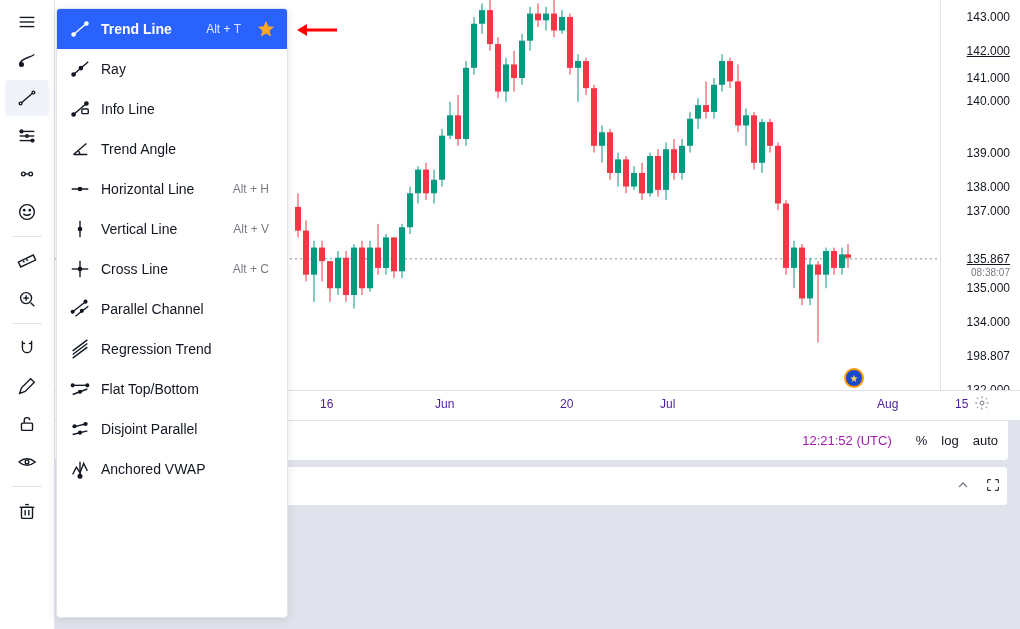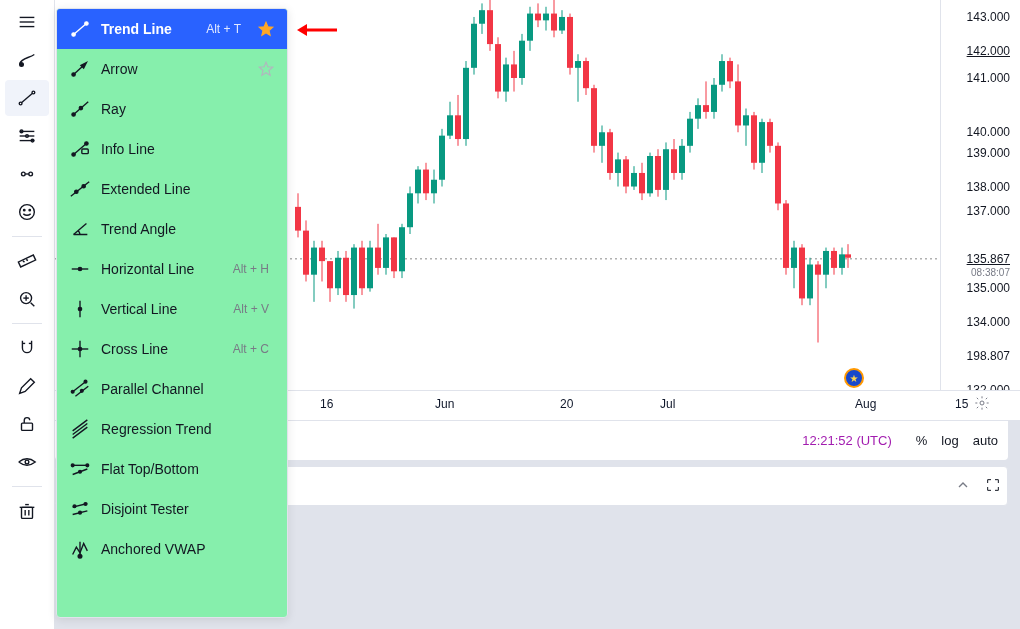--- a/index.html
+++ b/index.html
@@ -8,21 +8,21 @@
 .app { position: relative; width: 100%; height: 100%; }
 
 
 .sidebar { position: absolute; left: 0; top: 0; width: 55px; height: 100%; background: #fff; border-right: 1px solid #e0e3eb; display: flex; flex-direction: column; align-items: center; padding-top: 4px; gap: 2px; }
 .sidebar .tb { width: 44px; height: 36px; display: flex; align-items: center; justify-content: center; border-radius: 4px; color: #131722; }
 .sidebar .tb.active { background: #f0f3fa; }
 .sidebar .tb svg { width: 22px; height: 22px; }
 .sidebar .divider-v { width: 30px; height: 1px; background: #e0e3eb; margin: 4px 0; }
 
 
-.menu { position: absolute; left: 56px; top: 8px; width: 232px; background: #86efac; border: 1px solid #e0e3eb; border-radius: 4px; box-shadow: 0 2px 10px rgba(0,0,0,0.1); z-index: 20; display: flex; flex-direction: column; padding: 0; height: 610px; overflow: hidden; }
+.menu { position: absolute; left: 56px; top: 8px; width: 232px; background: #ffffff; border: 1px solid #e0e3eb; border-radius: 4px; box-shadow: 0 2px 10px rgba(0,0,0,0.1); z-index: 20; display: flex; flex-direction: column; padding: 0; height: 610px; overflow: hidden; }
 .menu-item { display: flex; align-items: center; height: 40px; padding: 0 12px; gap: 10px; cursor: pointer; }
 .menu-item.selected { background: #2962ff; color: #fff; }
 .menu-item .icon { width: 22px; height: 22px; display: flex; align-items: center; justify-content: center; flex-shrink: 0; }
 .menu-item .label { flex: 1; font-size: 14px; }
 .menu-item.selected .label { font-weight: 600; }
 .menu-item .shortcut { font-size: 12px; color: #787b86; margin-right: 6px; }
 .menu-item.selected .shortcut { color: #e0e8ff; }
 .menu-item .star { width: 18px; height: 18px; color: #b2b5be; flex-shrink: 0; }
 .menu-item.selected .star { color: #ffa726; }
 .menu-item.selected .star svg path { fill: #ffa726; stroke: #ffa726; }
@@ -31,21 +31,21 @@
 .chart-area { position: absolute; left: 55px; top: 0; right: 0; height: 420px; background: #fff; }
 .chart-svg { position: absolute; left: 0; top: 0; width: 100%; height: 100%; }
 
 
 .price-axis { position: absolute; right: 0; top: 0; width: 80px; height: 420px; background: #fff; border-left: 1px solid #e0e3eb; }
 .price-axis .tick { position: absolute; right: 10px; font-size: 12px; color: #131722; transform: translateY(-50%); }
 .price-axis .countdown { position: absolute; right: 10px; font-size: 10px; color: #787b86; }
 
 
 .time-axis { position: absolute; left: 55px; right: 0; top: 390px; height: 30px; background: #fff; border-top: 1px solid #e0e3eb; }
-.time-axis .tick { position: absolute; top: 6px; font-size: 12px; color: #0f172a; }
+.time-axis .tick { position: absolute; top: 6px; font-size: 12px; color: #4c1d95; }
 .time-axis .gear { position: absolute; right: 30px; top: 4px; color: #787b86; }
 
 
 .footer1 { position: absolute; left: 55px; right: 12px; top: 420px; height: 40px; background: #fff; border-top: 1px solid #e0e3eb; display: flex; align-items: center; padding: 0 10px; gap: 14px; border-bottom-left-radius: 4px; border-bottom-right-radius: 4px; }
 .footer1 .rng { font-size: 13px; color: #131722; }
 .footer1 .spacer { flex: 1; }
 .footer1 .cal { color: #787b86; }
 .footer1 .utc { font-size: 13px; color: #a21caf; margin-right: 10px; }
 
 
@@ -174,60 +174,37 @@
         </span>
         <span class="label">Trend Line</span>
         <span class="shortcut">Alt + T</span>
         <span class="star"><svg viewBox="0 0 24 24" stroke="currentColor" stroke-width="1.5" fill="currentColor">
             <path d="M12 3 L14.5 9 L21 9.5 L16 14 L17.5 20.5 L12 17 L6.5 20.5 L8 14 L3 9.5 L9.5 9 Z"></path>
           </svg></span>
       </div>
       <div class="menu-item">
         <span class="icon">
           <svg viewBox="0 0 24 24" fill="none" stroke="currentColor" stroke-width="1.5">
-            <line x1="5" y1="18" x2="17" y2="7"></line>
-            <polygon points="19,5 13,8 16,11" fill="currentColor"></polygon>
-            <circle cx="5" cy="18" r="1.8" fill="currentColor"></circle>
-          </svg>
-        </span>
-        <span class="label">Arrow</span>
-        <span class="star"><svg viewBox="0 0 24 24" stroke="currentColor" stroke-width="1.5" fill="none">
-            <path d="M12 3 L14.5 9 L21 9.5 L16 14 L17.5 20.5 L12 17 L6.5 20.5 L8 14 L3 9.5 L9.5 9 Z"></path>
-          </svg></span>
-      </div>
-      <div class="menu-item">
-        <span class="icon">
-          <svg viewBox="0 0 24 24" fill="none" stroke="currentColor" stroke-width="1.5">
             <line x1="5" y1="18" x2="21" y2="4"></line>
             <circle cx="5" cy="18" r="1.8" fill="currentColor"></circle>
             <circle cx="13" cy="11" r="1.8" fill="currentColor"></circle>
           </svg>
         </span>
         <span class="label">Ray</span>
       </div>
       <div class="menu-item">
         <span class="icon">
           <svg viewBox="0 0 24 24" fill="none" stroke="currentColor" stroke-width="1.5">
             <line x1="5" y1="18" x2="19" y2="6"></line>
             <circle cx="5" cy="18" r="1.8" fill="currentColor"></circle>
             <circle cx="19" cy="6" r="1.8" fill="currentColor"></circle>
             <rect x="14" y="12" width="7" height="5" rx="1"></rect>
           </svg>
         </span>
         <span class="label">Info Line</span>
-      </div>
-      <div class="menu-item">
-        <span class="icon">
-          <svg viewBox="0 0 24 24" fill="none" stroke="currentColor" stroke-width="1.5">
-            <line x1="2" y1="20" x2="22" y2="4"></line>
-            <circle cx="8" cy="15" r="1.8" fill="currentColor"></circle>
-            <circle cx="16" cy="9" r="1.8" fill="currentColor"></circle>
-          </svg>
-        </span>
-        <span class="label">Extended Line</span>
       </div>
       <div class="menu-item">
         <span class="icon">
           <svg viewBox="0 0 24 24" fill="none" stroke="currentColor" stroke-width="1.5">
             <line x1="5" y1="18" x2="19" y2="6"></line>
             <line x1="5" y1="18" x2="20" y2="18"></line>
             <path d="M12 18 A7 7 0 0 0 10 14"></path>
           </svg>
         </span>
         <span class="label">Trend Angle</span>
@@ -298,21 +275,21 @@
       <div class="menu-item">
         <span class="icon">
           <svg viewBox="0 0 24 24" fill="none" stroke="currentColor" stroke-width="1.5">
             <line x1="4" y1="10" x2="20" y2="6"></line>
             <line x1="4" y1="18" x2="20" y2="14"></line>
             <circle cx="6" cy="9" r="1.5" fill="currentColor"></circle>
             <circle cx="18" cy="6.5" r="1.5" fill="currentColor"></circle>
             <circle cx="12" cy="16" r="1.5" fill="currentColor"></circle>
           </svg>
         </span>
-        <span class="label">Disjoint Tester</span>
+        <span class="label">Disjoint Parallel</span>
       </div>
       <div class="menu-item">
         <span class="icon">
           <svg viewBox="0 0 24 24" fill="none" stroke="currentColor" stroke-width="1.5">
             <path d="M4 18 L8 10 L12 16 L16 6 L20 14"></path>
             <line x1="12" y1="4" x2="12" y2="20"></line>
             <circle cx="12" cy="20" r="2" fill="currentColor"></circle>
           </svg>
         </span>
         <span class="label">Anchored VWAP</span>
@@ -468,21 +445,21 @@
         <line x1="793" y1="244.17391304347788" x2="793" y2="267.91304347826105" stroke="#f23645" stroke-width="1"></line>
         <rect x="790" y="254.34782608695653" width="6" height="3.3913043478258658" fill="#f23645"></rect>
       </svg>
     <div class="econ-badge" style="left:789px; top:368px;">★</div>
   </div>
 
   <div class="price-axis" id="price-axis">
       <div class="tick" style="top: 16.9565px;">143.000</div>
       <div class="tick" style="top: 50.8696px; text-decoration: underline;">142.000</div>
       <div class="tick" style="top: 78px;">141.000</div>
-      <div class="tick" style="top: 132px;">140.000</div>
+      <div class="tick" style="top: 101px;">140.000</div>
       <div class="tick" style="top: 152.609px;">139.000</div>
       <div class="tick" style="top: 186.522px;">138.000</div>
       <div class="tick" style="top: 211px;">137.000</div>
       <div class="tick" style="top: 258.858px; text-decoration: underline;">135.867</div>
       <div class="tick" style="top: 288.261px;">135.000</div>
       <div class="tick" style="top: 322.174px;">134.000</div>
       <div class="tick" style="top: 356.087px;">198.807</div>
       <div class="tick" style="top: 390px;">132.000</div>
       <div class="countdown" style="top: 266.858px;">08:38:07</div>
     </div>
@@ -490,21 +467,21 @@
   <div class="time-axis" id="time-axis">
     <div class="gear"><svg width="16" height="16" viewBox="0 0 24 24" fill="none" stroke="currentColor" stroke-width="1.5">
           <circle cx="12" cy="12" r="3"></circle>
           <path d="M12 2v3M12 19v3M4.2 4.2l2.1 2.1M17.7 17.7l2.1 2.1M2 12h3M19 12h3M4.2 19.8l2.1-2.1M17.7 6.3l2.1-2.1"></path>
         </svg></div>
   <div class="tick" style="left: 265px;">16</div>
       <div class="tick" style="left: 380px;">Jun</div>
       <div class="tick" style="left: 505px;">20</div>
       <div class="tick" style="left: 605px;">Jul</div>
       <div class="tick" style="left: 705px; margin-top: 24px;">18</div>
-      <div class="tick" style="left: 800px;">Aug</div>
+      <div class="tick" style="left: 822px;">Aug</div>
       <div class="tick" style="left: 900px;">15</div>
     </div>
 
   <div class="footer1">
     <span class="rng">5Y</span>
     <span class="rng">All</span>
     <span class="cal"><svg width="18" height="18" viewBox="0 0 24 24" fill="none" stroke="currentColor" stroke-width="1.5">
           <rect x="4" y="5" width="16" height="15" rx="2"></rect>
           <line x1="8" y1="3" x2="8" y2="7"></line>
           <line x1="16" y1="3" x2="16" y2="7"></line>

